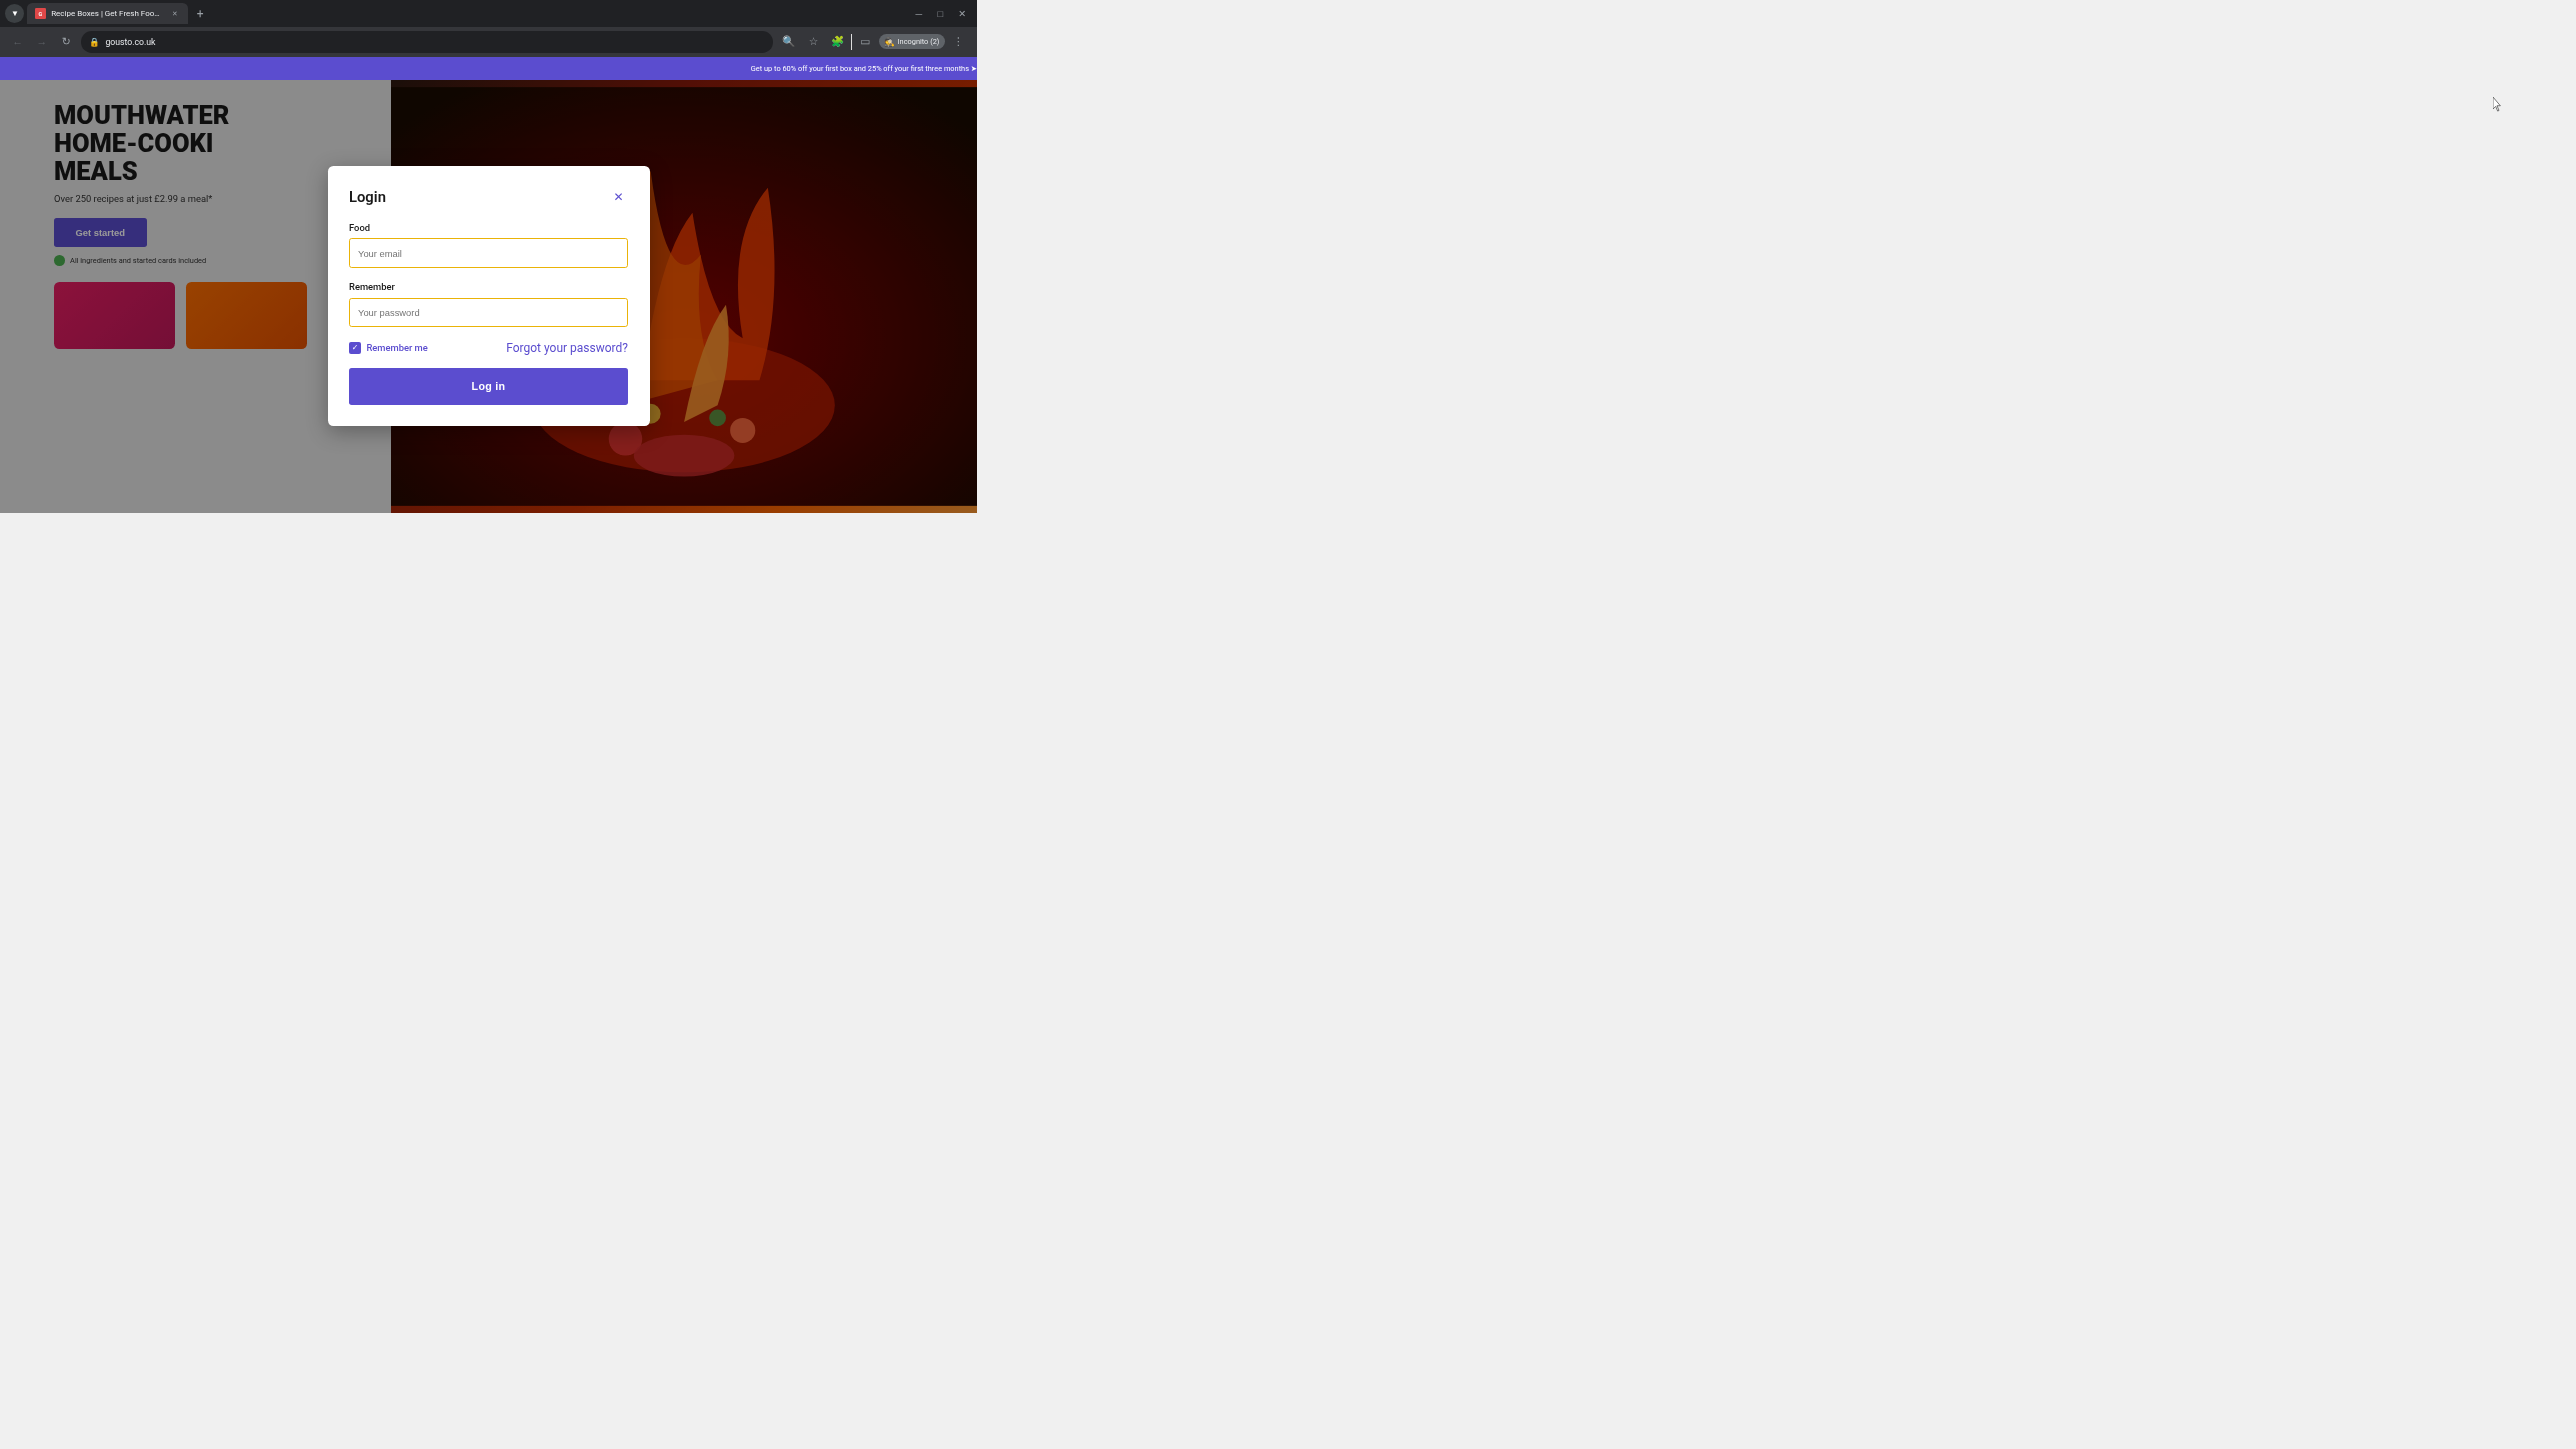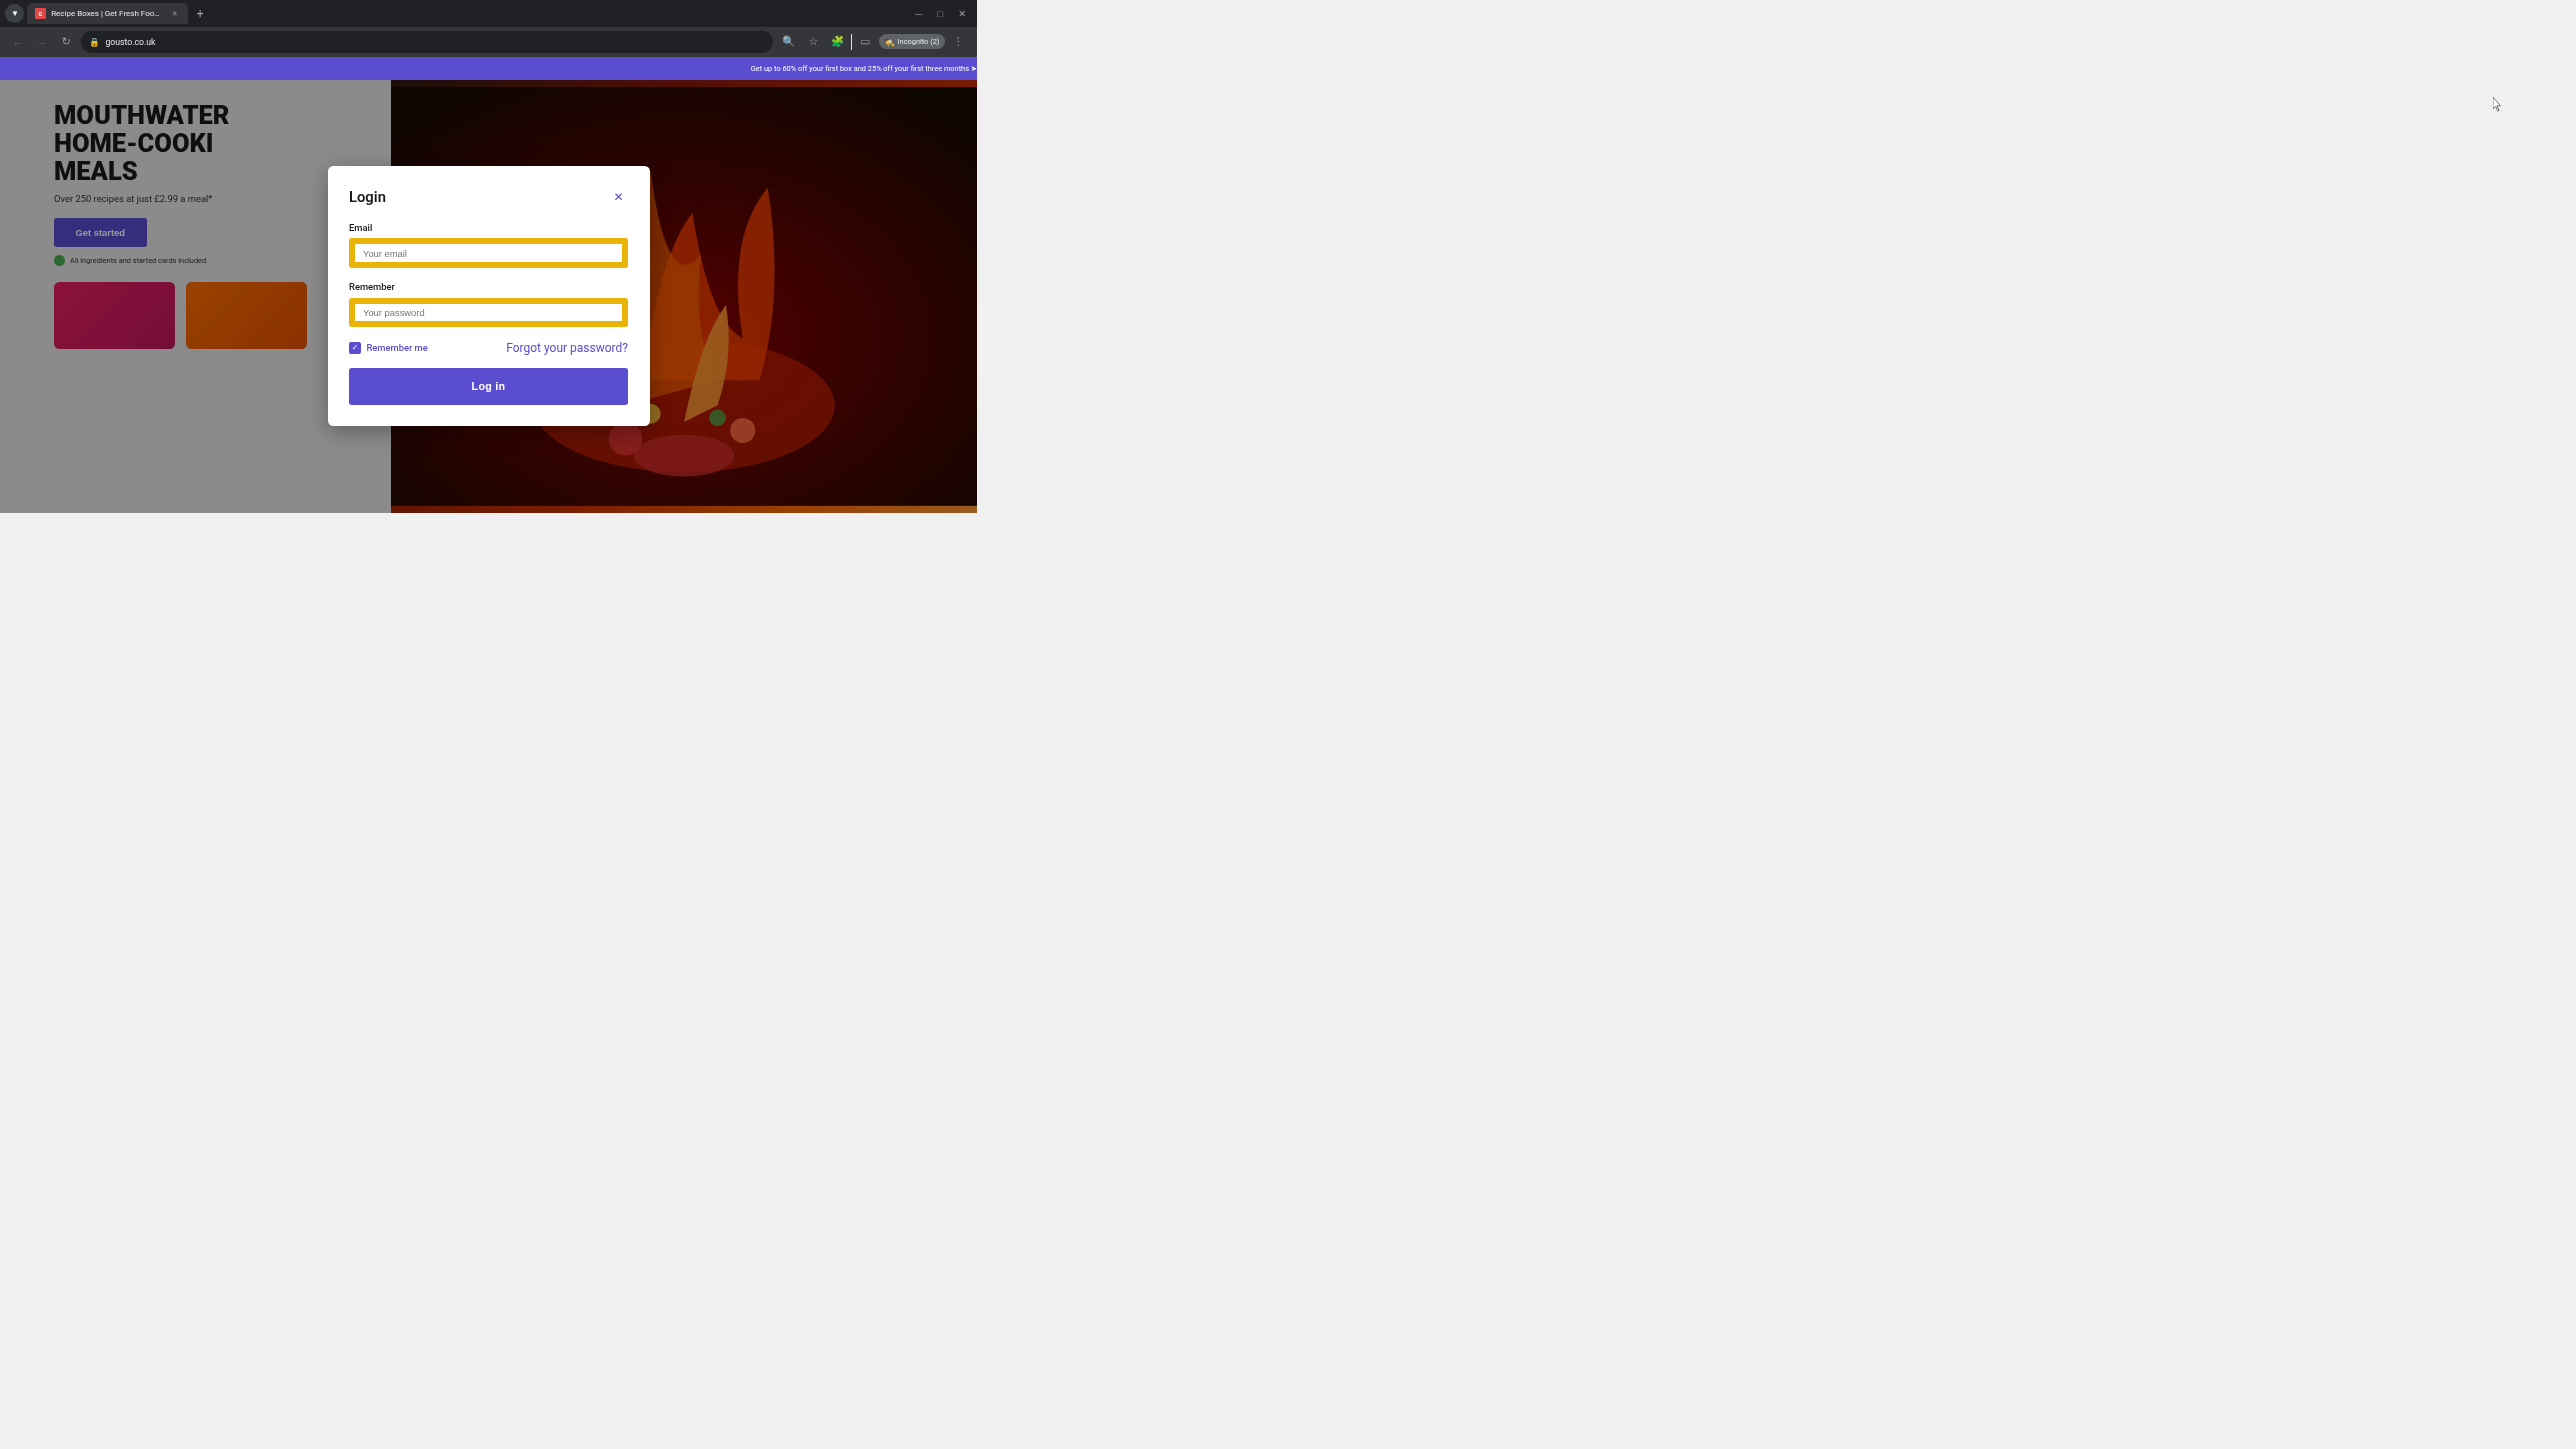--- a/index.html
+++ b/index.html
@@ -368,21 +368,21 @@
       display: block;
       font-size: 9.4px;
       font-weight: 500;
       color: #1a1a1a;
       margin-bottom: 5.4px;
     }
 
     .form-input {
       width: 100%;
       height: 29.5px;
-      border: 6px solid #eab308;
+      border: 1px solid #eab308;
       border-radius: 2.7px;
       padding: 0 8px;
       font-size: 9.4px;
       color: #666;
       outline: none;
     }
 
     .form-options {
       display: flex;
       align-items: center;
@@ -583,21 +583,21 @@
     </div>
 
     <div class="modal-overlay">
       <div class="login-modal">
         <div class="modal-header">
           <h2 class="modal-title">Login</h2>
           <button class="modal-close">✕</button>
         </div>
 
         <div class="form-group">
-          <label class="form-label">Email</label>
+          <label class="form-label">Food</label>
           <input class="form-input" type="email" placeholder="Your email" style="">
         </div>
 
         <div class="form-group">
           <label class="form-label">Remember</label>
           <input class="form-input" type="password" placeholder="Your password" style="">
         </div>
 
         <div class="form-options">
           <div class="remember-me">

